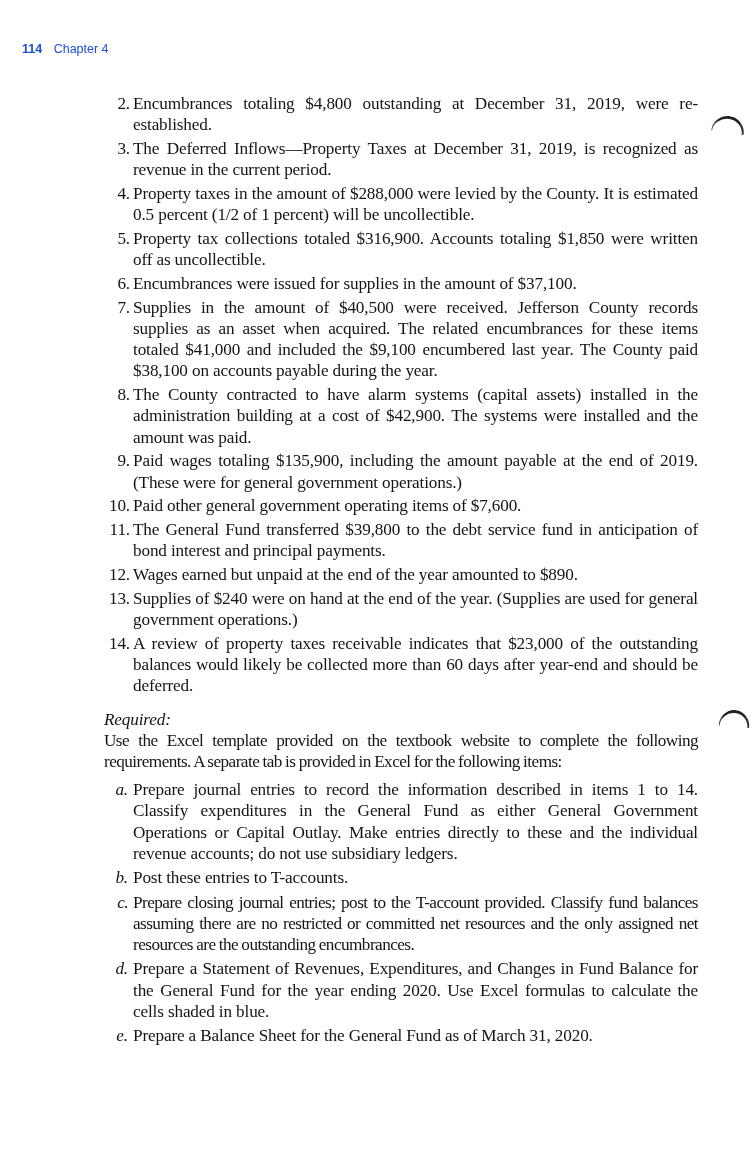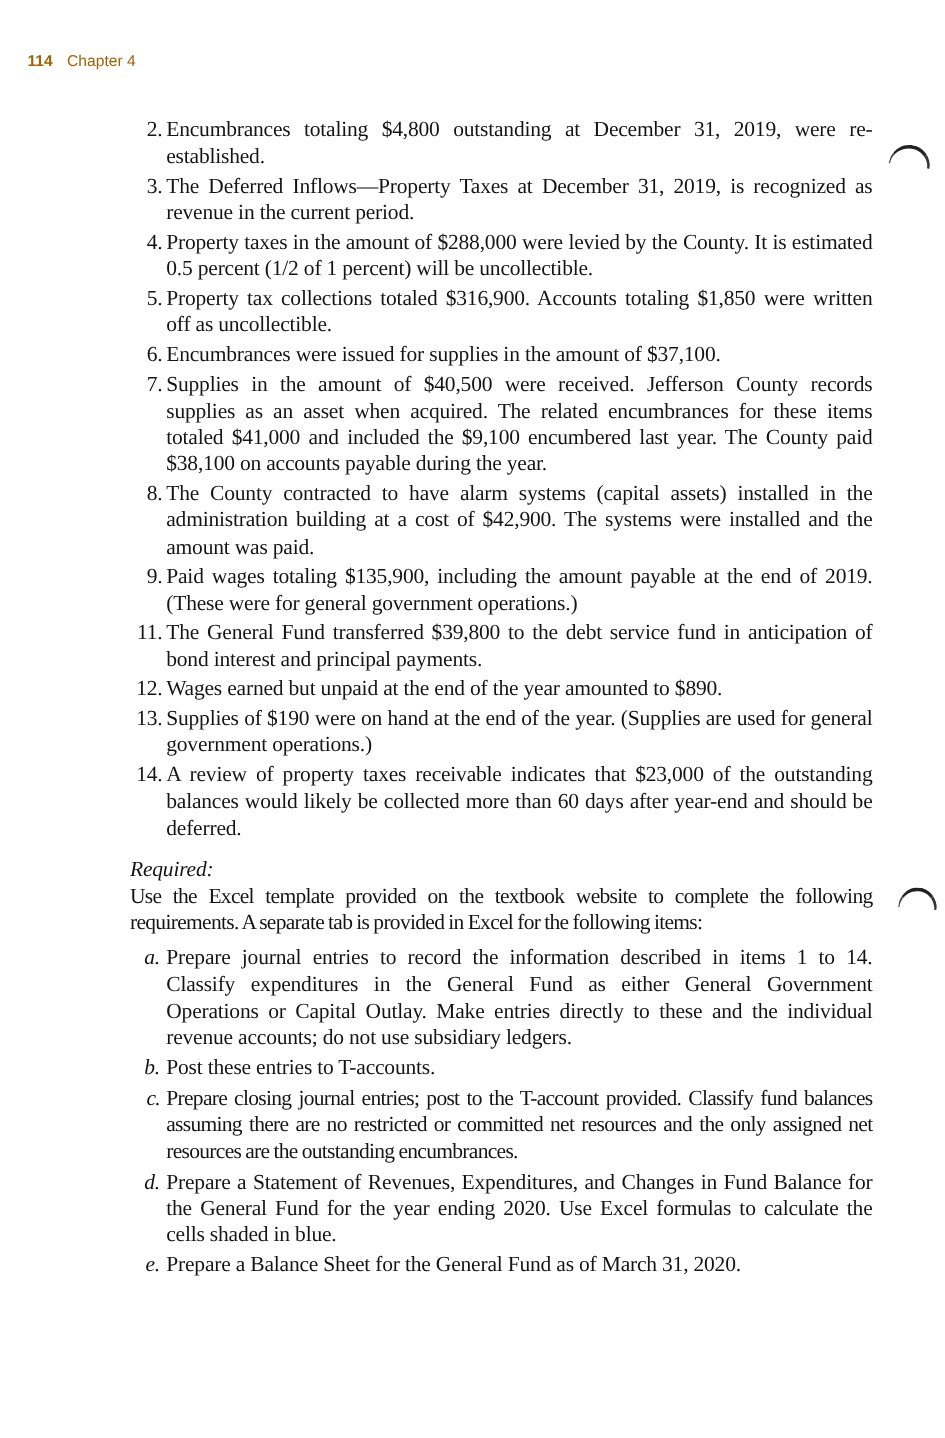--- a/index.html
+++ b/index.html
@@ -3,21 +3,21 @@
   <meta charset="utf-8">
   <style>
     html, body { margin: 0; padding: 0; background: #ffffff; }
     body {
       width: 756px; height: 1150px; position: relative; overflow: hidden;
       color: #141414;
     }
     .running-head {
       position: absolute; left: 22px; top: 42px;
       font-family: "Liberation Sans", sans-serif; font-size: 12.5px;
-      color: #a16207;
+      color: #1d4ed8;
     }
     .running-head .page-num { font-weight: bold; margin-right: 8px; }
     .content {
       position: absolute; left: 104px; top: 93px; width: 594px;
       font-family: "Liberation Serif", serif; font-size: 17.2px;
       line-height: 21.2px; letter-spacing: -0.15px;
     }
     .item { position: relative; padding-left: 29px; margin-bottom: 2.6px; text-align: justify; }
     .item .num { position: absolute; left: 0; top: 0; width: 26px; text-align: right; }
     .required-label { font-style: italic; margin-top: 12px; }
@@ -45,23 +45,24 @@
 <div class="content">
   <div>
     <div class="item"><span class="num">2.</span><span>Encumbrances totaling $4,800 outstanding at December 31, 2019, were re-established.</span></div>
     <div class="item"><span class="num">3.</span><span>The Deferred Inflows—Property Taxes at December 31, 2019, is recognized as revenue in the current period.</span></div>
     <div class="item"><span class="num">4.</span><span>Property taxes in the amount of $288,000 were levied by the County. It is estimated 0.5 percent (1/2 of 1 percent) will be uncollectible.</span></div>
     <div class="item"><span class="num">5.</span><span>Property tax collections totaled $316,900. Accounts totaling $1,850 were written off as uncollectible.</span></div>
     <div class="item"><span class="num">6.</span><span>Encumbrances were issued for supplies in the amount of $37,100.</span></div>
     <div class="item"><span class="num">7.</span><span>Supplies in the amount of $40,500 were received. Jefferson County records supplies as an asset when acquired. The related encumbrances for these items totaled $41,000 and included the $9,100 encumbered last year. The County paid $38,100 on accounts payable during the year.</span></div>
     <div class="item"><span class="num">8.</span><span>The County contracted to have alarm systems (capital assets) installed in the administration building at a cost of $42,900. The systems were installed and the amount was paid.</span></div>
     <div class="item"><span class="num">9.</span><span>Paid wages totaling $135,900, including the amount payable at the end of 2019. (These were for general government operations.)</span></div>
+    <div class="item"><span class="num">10.</span><span>Paid other general government operating items of $7,600.</span></div>
     <div class="item"><span class="num">11.</span><span>The General Fund transferred $39,800 to the debt service fund in anticipation of bond interest and principal payments.</span></div>
     <div class="item"><span class="num">12.</span><span>Wages earned but unpaid at the end of the year amounted to $890.</span></div>
-    <div class="item"><span class="num">13.</span><span>Supplies of $190 were on hand at the end of the year. (Supplies are used for general government operations.)</span></div>
+    <div class="item"><span class="num">13.</span><span>Supplies of $240 were on hand at the end of the year. (Supplies are used for general government operations.)</span></div>
     <div class="item"><span class="num">14.</span><span>A review of property taxes receivable indicates that $23,000 of the outstanding balances would likely be collected more than 60 days after year-end and should be deferred.</span></div>
   </div>
 
   <div class="required-label">Required:</div>
   <div class="req-para tight">Use the Excel template provided on the textbook website to complete the following requirements. A separate tab is provided in Excel for the following items:</div>
 
   <div>
     <div class="req-item"><span class="letter">a.</span><span>Prepare journal entries to record the information described in items 1 to 14. Classify expenditures in the General Fund as either General Government Operations or Capital Outlay. Make entries directly to these and the individual revenue accounts; do not use subsidiary ledgers.</span></div>
     <div class="req-item"><span class="letter">b.</span><span>Post these entries to T-accounts.</span></div>
     <div class="req-item tight"><span class="letter">c.</span><span>Prepare closing journal entries; post to the T-account provided. Classify fund balances assuming there are no restricted or committed net resources and the only assigned net resources are the outstanding encumbrances.</span></div>

